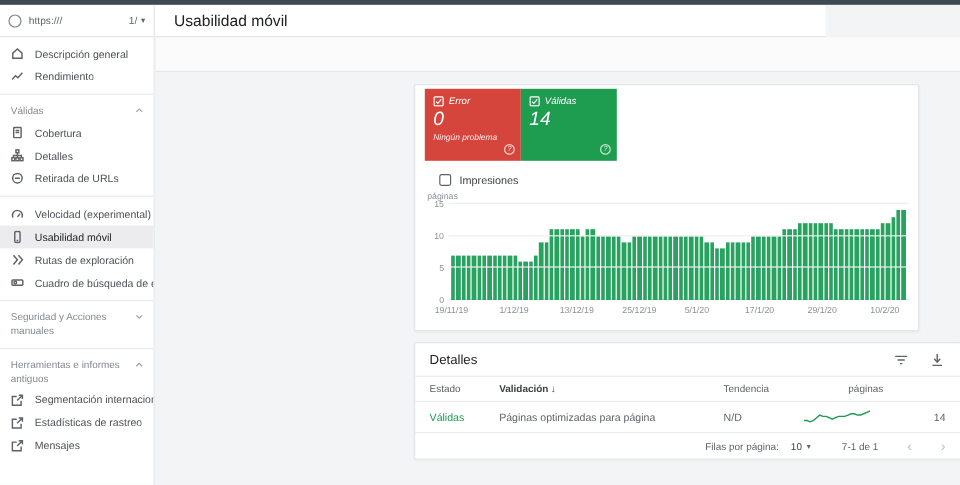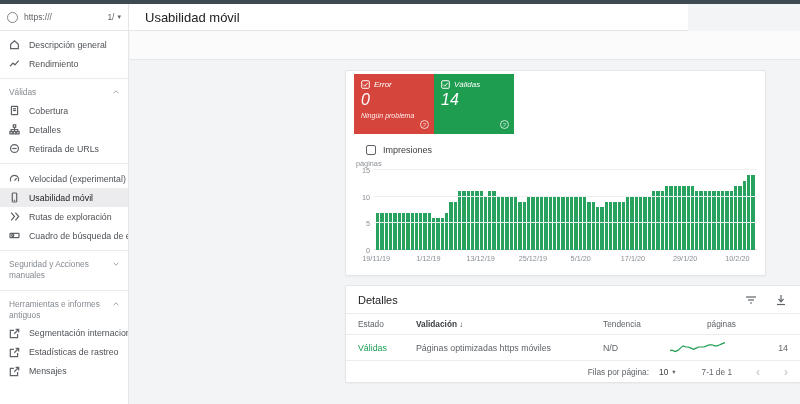--- a/index.html
+++ b/index.html
@@ -417,21 +417,21 @@
     </span>
   </div>
   <div class="tgrid thead">
     <span class="th">Estado</span>
     <span class="th sorted"><span>Validación</span><span class="sort-arrow">↓</span></span>
     <span class="th">Tendencia</span>
     <span class="th num">páginas</span>
   </div>
   <div class="tgrid trow">
     <span class="td estado">Válidas</span>
-    <span class="td">Páginas optimizadas https móviles</span>
+    <span class="td">Páginas optimizadas para página</span>
     <span class="td">N/D</span>
     <span class="td" id="sparkline"><svg width="55" height="12" viewBox="0 0 55 12">
           <polyline points="0.0,9.4 2.6,9.4 5.2,10.5 7.9,9.4 10.5,7.1 13.1,4.9 15.7,6.0 18.3,6.0 21.0,7.1 23.6,8.3 26.2,7.1 28.8,6.0 31.4,6.0 34.0,6.0 36.7,4.9 39.3,3.8 41.9,3.8 44.5,4.9 47.1,4.9 49.8,3.8 52.4,2.6 55.0,1.5" fill="none" stroke="#1e9c50" stroke-width="1.2"></polyline>
         </svg></span>
     <span class="td num">14</span>
   </div>
   <div class="tfoot">
     <span class="tf-label">Filas por página:</span>
     <span class="tf-value">10</span>
     <span class="tf-caret">▾</span>

